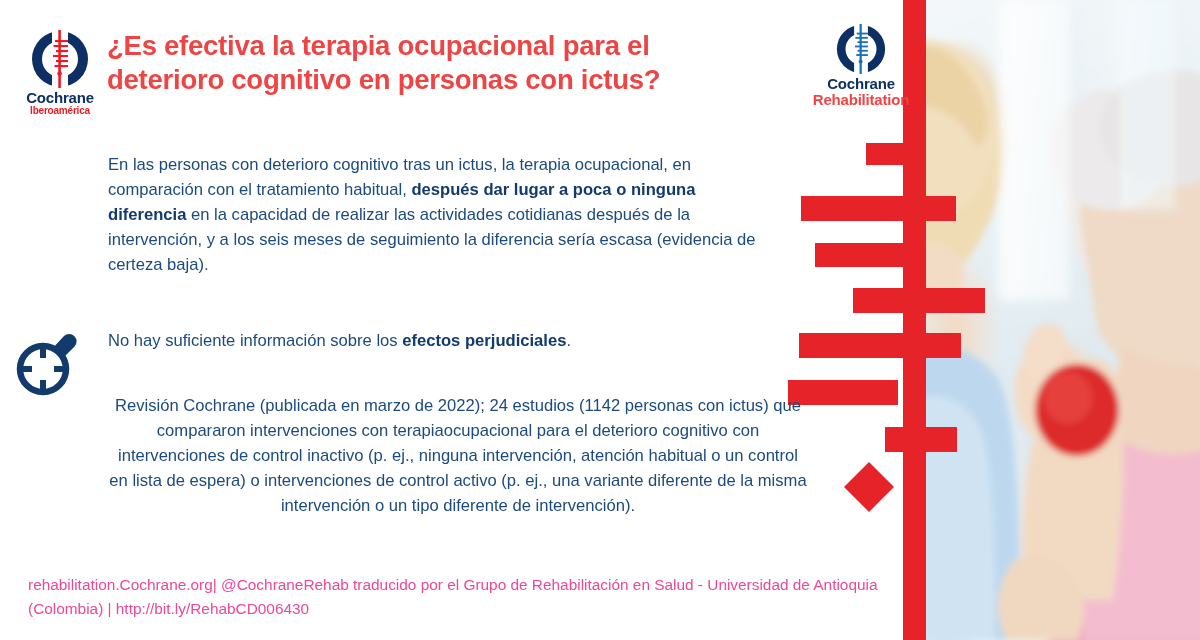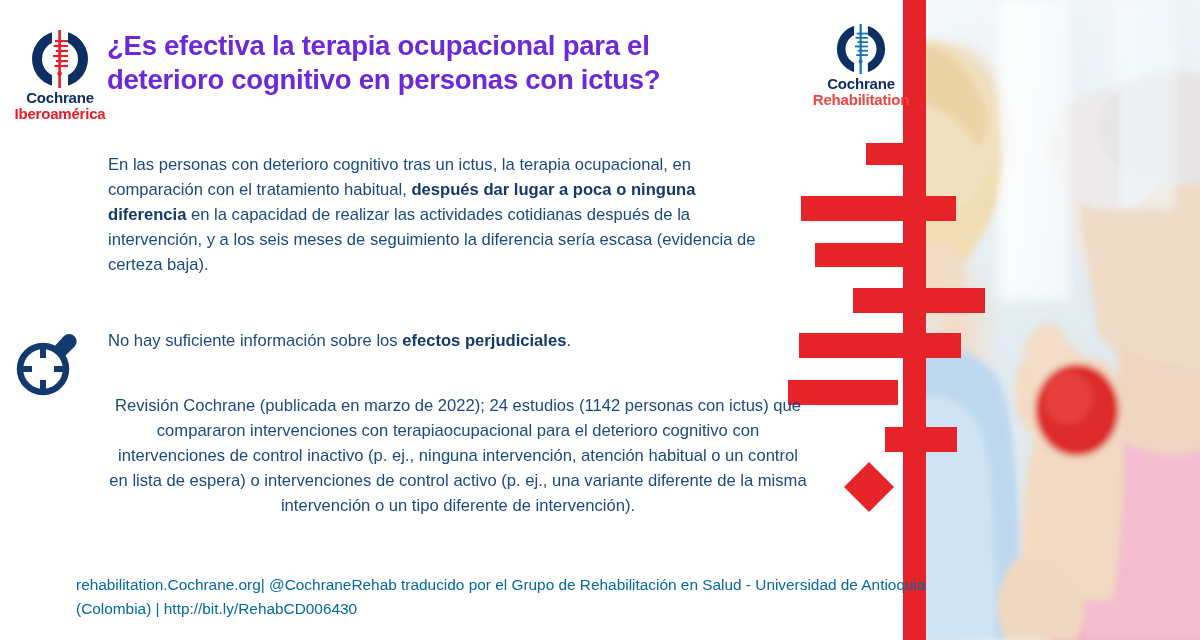--- a/index.html
+++ b/index.html
@@ -53,29 +53,29 @@
   .logo-ibero { position:absolute; left:14px; top:28px; width:92px; }
   .logo-rehab { position:absolute; left:806px; top:22px; width:110px; }
   .logo-mark { display:block; margin:0 auto; }
   .logo-word {
     text-align:center; font-weight:bold; line-height:1.05;
     letter-spacing:-.2px;
   }
   .logo-word .l1 { color:#0d2f63; display:block; }
   .logo-word .l2 { display:block; }
   .ibero .l1 { font-size:15px; }
-  .ibero .l2 { font-size:15px; color:#ed1c24; }
+  .ibero .l2 { font-size:10px; color:#ed1c24; }
   .rehab .l1 { font-size:15px; }
   .rehab .l2 { font-size:15px; color:#ef4444; }
 
   
   .title {
     position:absolute; left:107px; top:29px; width:660px;
     font-size:27.5px; font-weight:bold; line-height:1.23;
-    color:#6d28d9; letter-spacing:-.25px;
+    color:#ef4444; letter-spacing:-.25px;
   }
 
   
   .row { position:absolute; display:flex; }
   .row .bullet-icon {
     position:absolute; left:12px;
   }
   .row .body {
     font-size:16.6px; line-height:1.50; color:#1b4a7e;
   }
@@ -88,21 +88,21 @@
   #row2 { left:0; top:325px; width:800px; }
   #row2 .body { position:absolute; left:108px; top:4px; width:680px; }
   #row2 .bullet-icon { top:311px; }
 
   #row3 { left:0; top:394px; width:830px; }
   #row3 .body { position:absolute; left:108px; top:0; width:700px;text-align:center; }
 
   
   .footer {
     position:absolute; left:28px; top:573px; width:850px;
-    font-size:15.4px; line-height:1.55; color:#0369a1;margin-left:48px;
+    font-size:15.4px; line-height:1.55; color:#ec4899;
   }
 </style>
 </head>
 <body>
 
 <div id="page">
 
   <div class="photo-pane">
     <div class="photo-bg"></div>
     <div class="photo-window"></div>

